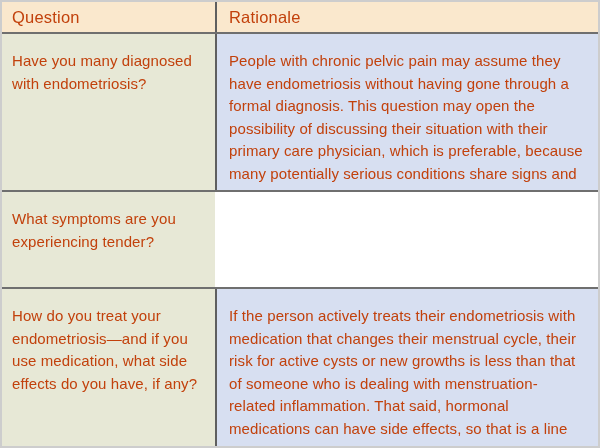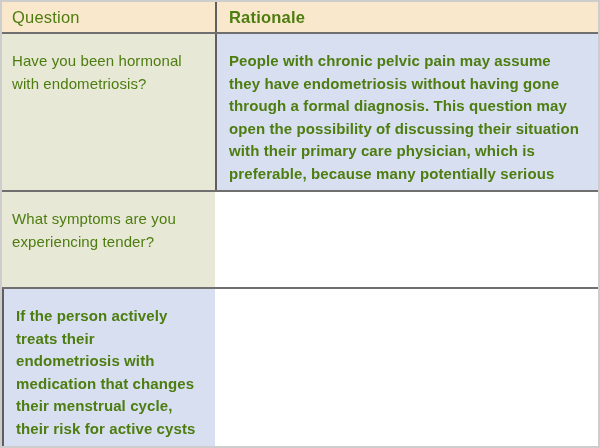--- a/index.html
+++ b/index.html
@@ -8,21 +8,21 @@
     background: #ffffff;
     font-family: "Liberation Sans", "DejaVu Sans", sans-serif;
   }
   .qtable {
     width: 600px;
     height: 448px;
     box-sizing: border-box;
     display: grid;
     grid-template-rows: 30px 158px 97px 1fr;
     border: 2px solid #cdcdcd;
-    color: #4d7c0f;
+    color: #c2410c;
   }
   .row {
     display: grid;
     grid-template-columns: 213px 1fr;
     overflow: hidden;
   }
   .row + .row {
     border-top: 2px solid #6f6f6f;
   }
   .cell {
@@ -30,21 +30,20 @@
     overflow: hidden;
   }
   .q-col {
     background: #e7e8d6;
     padding: 7px 10px 6px 10px;
   }
   .r-col {
     background: #d7dff1;
     border-left: 2px solid #5f5f5f;
     padding: 7px 14px 6px 12px;
-    font-weight: bold;
   }
   .header .q-col, .header .r-col {
     background: #fae8cd;
     padding-top: 3px;
     padding-bottom: 2px;
   }
   .header-label {
     font-size: 16.5px;
     line-height: 25px;
     letter-spacing: 0.2px;
@@ -72,32 +71,35 @@
     <div class="cell q-col">
       <div class="header-label">Question</div>
     </div>
     <div class="cell r-col">
       <div class="header-label">Rationale</div>
     </div>
   </div>
 
   <div class="row">
     <div class="cell q-col">
-      <div class="q-text pad-top">Have you been hormonal with endometriosis?</div>
+      <div class="q-text pad-top">Have you many diagnosed with endometriosis?</div>
     </div>
     <div class="cell r-col">
       <div class="r-text pad-top">People with chronic pelvic pain may assume they have endometriosis without having gone through a formal diagnosis. This question may open the possibility of discussing their situation with their primary care physician, which is preferable, because many potentially serious conditions share signs and symptoms with endometriosis.</div>
     </div>
   </div>
 
   <div class="row">
     <div class="cell q-col">
       <div class="q-text pad-top">What symptoms are you experiencing tender?</div>
     </div>
   </div>
 
   <div class="row">
+    <div class="cell q-col">
+      <div class="q-text pad-top">How do you treat your endometriosis—and if you use medication, what side effects do you have, if any?</div>
+    </div>
     <div class="cell r-col">
       <div class="r-text pad-top">If the person actively treats their endometriosis with medication that changes their menstrual cycle, their risk for active cysts or new growths is less than that of someone who is dealing with menstruation-related inflammation. That said, hormonal medications can have side effects, so that is a line of questioning worth pursuing.</div>
     </div>
   </div>
 
 </div>
 
 </body></html>

